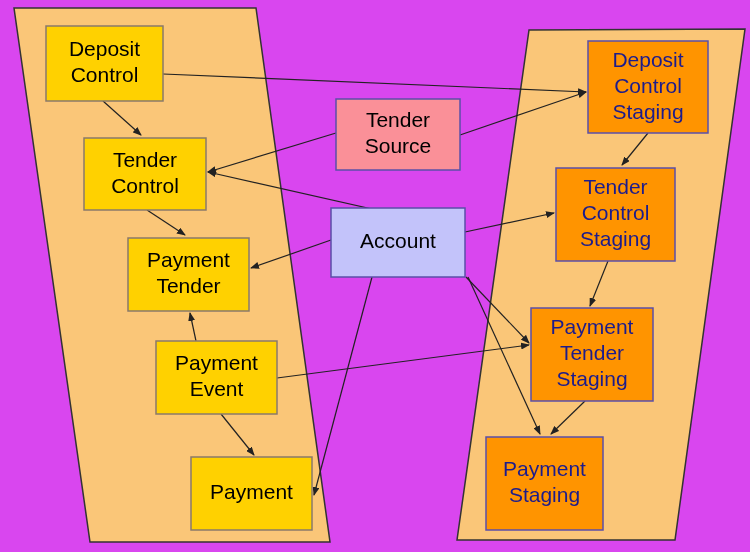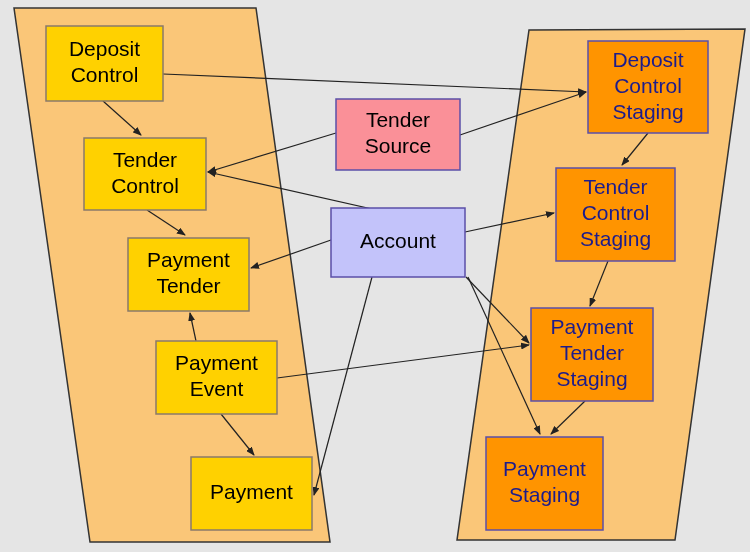--- a/index.html
+++ b/index.html
@@ -25,21 +25,21 @@
   .node-text {
     font-family: "Liberation Sans", sans-serif;
     font-size: 21px;
     text-anchor: middle;
     dominant-baseline: middle;
   }
 </style>
 </head>
 <body>
 
-<div id="canvas" style="background: #e5e5e5;">
+<div id="canvas" style="background: #d946ef;">
   <svg id="diagram-svg" viewBox="0 0 750 552">
     <defs>
       <marker id="arrowhead" markerWidth="9" markerHeight="7" refX="8" refY="3.5" orient="auto" markerUnits="userSpaceOnUse">
         <polygon points="0 0, 9 3.5, 0 7" fill="#222222"></polygon>
       </marker>
     </defs>
     <g id="containers-layer">
         <polygon points="14,8 256,8 330,542 90,542" fill="#fac678" stroke="#333333" stroke-width="1.5"></polygon>
         <polygon points="529,30 745,29 675,540 457,540" fill="#fac678" stroke="#333333" stroke-width="1.5"></polygon>
       </g>

